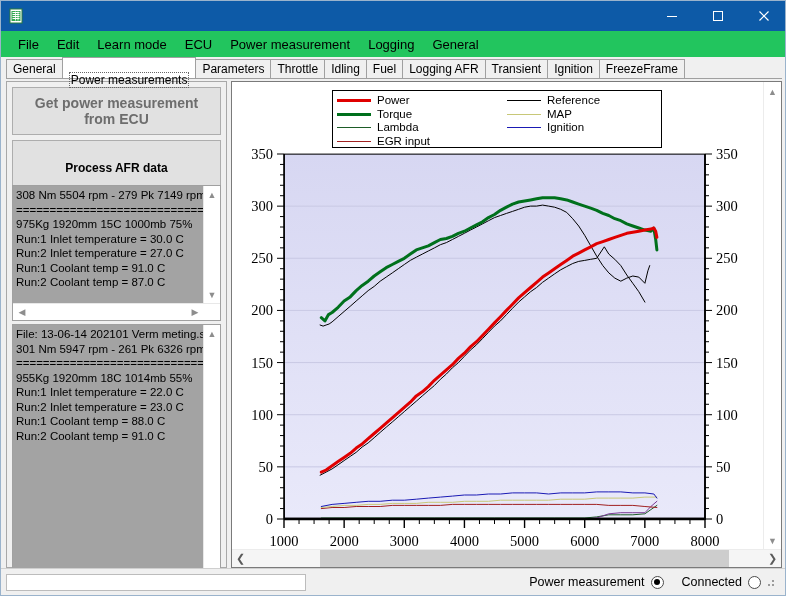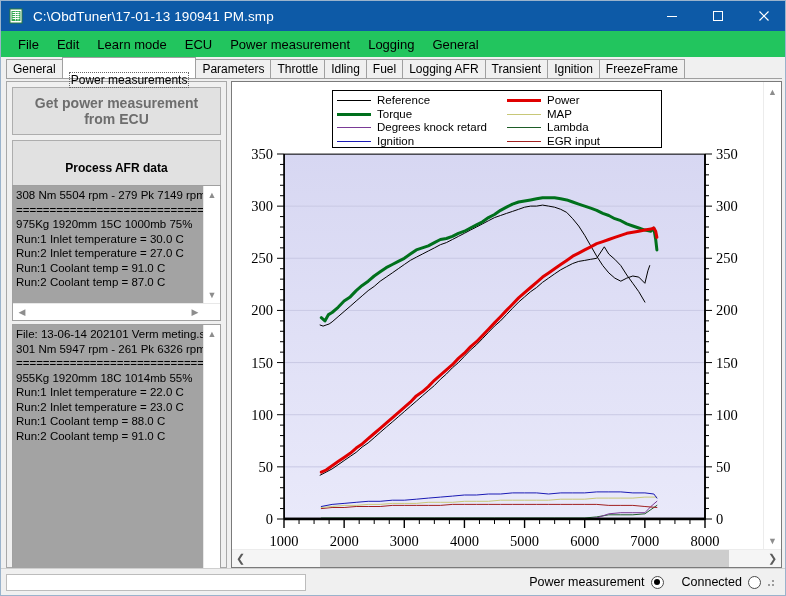--- a/index.html
+++ b/index.html
@@ -286,21 +286,20 @@
         <g fill="#ffffff">
           <rect x="3.5" y="4" width="7" height="1"></rect>
           <rect x="3.5" y="6" width="7" height="1"></rect>
           <rect x="3.5" y="8" width="7" height="1"></rect>
           <rect x="3.5" y="10" width="7" height="1"></rect>
           <rect x="6" y="3.5" width="0.8" height="9"></rect>
           <rect x="8.6" y="3.5" width="0.8" height="9"></rect>
         </g>
       </svg>
     </div>
-    <div class="title-text">C:\ObdTuner\17-01-13 190941 PM.smp</div>
     <div class="winbtns">
       <div class="winbtn">
         <svg width="12" height="12" viewBox="0 0 12 12">
             <rect x="1" y="6" width="10" height="1" fill="#ffffff"></rect>
           </svg>
       </div>
       <div class="winbtn">
         <svg width="12" height="12" viewBox="0 0 12 12">
             <rect x="1.5" y="1.5" width="9" height="9" fill="none" stroke="#ffffff" stroke-width="1"></rect>
           </svg>
@@ -674,38 +673,34 @@
             <text x="232.42857142857142" y="464" text-anchor="middle" font-size="14.5" font-family="&quot;Liberation Serif&quot;, serif" fill="#000">4000</text>
             <text x="292.57142857142856" y="464" text-anchor="middle" font-size="14.5" font-family="&quot;Liberation Serif&quot;, serif" fill="#000">5000</text>
             <text x="352.7142857142857" y="464" text-anchor="middle" font-size="14.5" font-family="&quot;Liberation Serif&quot;, serif" fill="#000">6000</text>
             <text x="412.85714285714283" y="464" text-anchor="middle" font-size="14.5" font-family="&quot;Liberation Serif&quot;, serif" fill="#000">7000</text>
             <text x="473" y="464" text-anchor="middle" font-size="14.5" font-family="&quot;Liberation Serif&quot;, serif" fill="#000">8000</text>
           </g>
         </svg>
       <div class="legend">
         <div class="legend-grid" id="legend-grid">
             <div class="legend-entry">
+              <span class="legend-swatch" style="border-top: 3px solid rgb(224, 0, 0);"></span>
+              <span class="legend-label">Power</span>
+            </div>
+            <div class="legend-entry">
               <span class="legend-swatch" style="border-top: 1px solid rgb(0, 0, 0);"></span>
               <span class="legend-label">Reference</span>
-            </div>
-            <div class="legend-entry">
-              <span class="legend-swatch" style="border-top: 3px solid rgb(224, 0, 0);"></span>
-              <span class="legend-label">Power</span>
             </div>
             <div class="legend-entry">
               <span class="legend-swatch" style="border-top: 3px solid rgb(0, 112, 28);"></span>
               <span class="legend-label">Torque</span>
             </div>
             <div class="legend-entry">
               <span class="legend-swatch" style="border-top: 1px solid rgb(200, 200, 120);"></span>
               <span class="legend-label">MAP</span>
-            </div>
-            <div class="legend-entry">
-              <span class="legend-swatch" style="border-top: 1px solid rgb(122, 58, 150);"></span>
-              <span class="legend-label">Degrees knock retard</span>
             </div>
             <div class="legend-entry">
               <span class="legend-swatch" style="border-top: 1px solid rgb(29, 92, 39);"></span>
               <span class="legend-label">Lambda</span>
             </div>
             <div class="legend-entry">
               <span class="legend-swatch" style="border-top: 1px solid rgb(26, 26, 180);"></span>
               <span class="legend-label">Ignition</span>
             </div>
             <div class="legend-entry">

